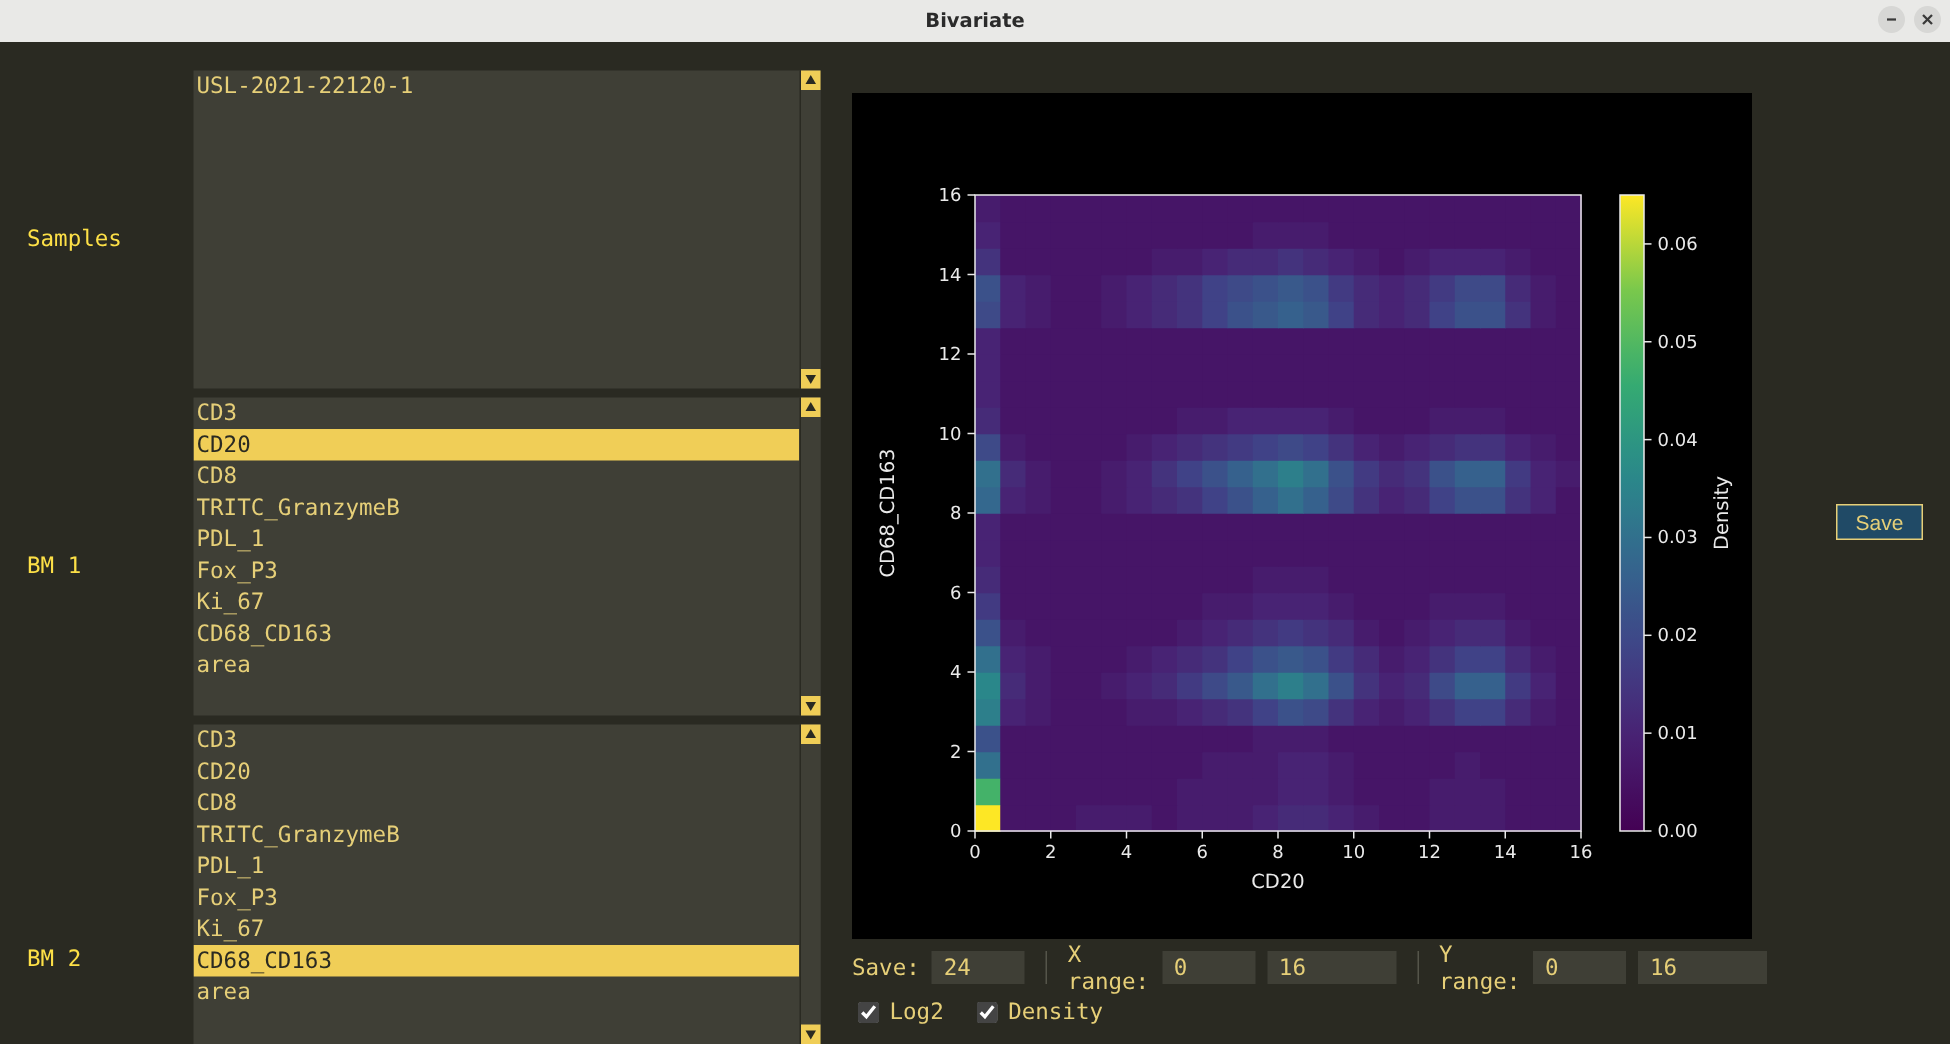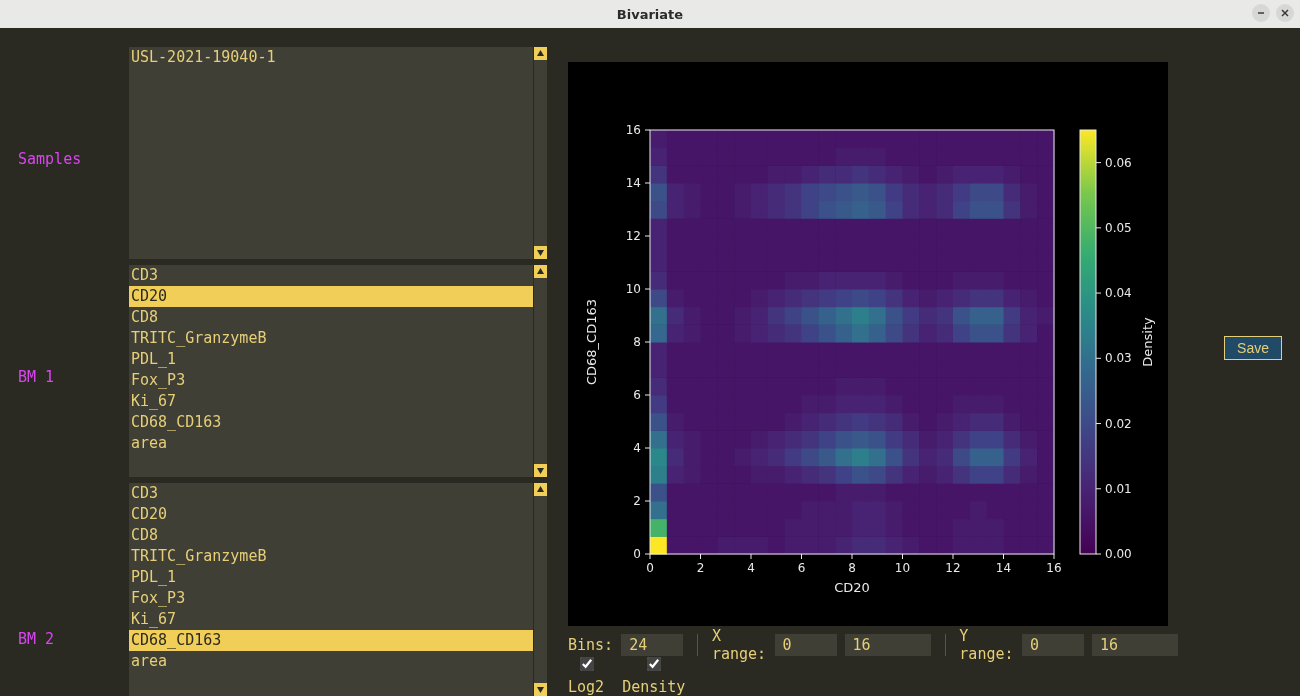--- a/index.html
+++ b/index.html
@@ -55,21 +55,21 @@
     height: 668px;
     background: #2a2a22;
     color: #e6cf78;
   }
 
   
   .side-label {
     position: absolute;
     left: 18px;
     font-size: 15px;
-    color: #d946ef;
+    color: #fde047;
     width: 100px;
   }
   .side-label.samples { top: 122px; }
   .side-label.bm1     { top: 340px; }
   .side-label.bm2     { top: 558px; margin-top: 44px; }
 
   
   .listbox {
     position: absolute;
     left: 128px;
@@ -166,23 +166,22 @@
   }
   .ctrl-input.narrow { width: 46px; }
   .sep {
     width: 1px;
     height: 22px;
     background: #55554a;
     margin: 0 6px;
   }
   .cb {
     display: flex;
-    align-items: center;
+    align-items: flex-start;
     gap: 4px;
-    flex-direction: column;
   }
   .cb input {
     accent-color: #444;
     width: 14px;
     height: 14px;
   }
 
   
   .save-btn {
     position: absolute;
@@ -218,21 +217,21 @@
 </div>
 
 <div class="app">
 
   <div class="side-label samples">Samples</div>
   <div class="side-label bm1">BM 1</div>
   <div class="side-label bm2">BM 2</div>
 
   <div class="listbox samples">
     <div class="list-inner" id="list-samples">
-        <div class="list-item">USL-2021-19040-1</div>
+        <div class="list-item">USL-2021-22120-1</div>
       </div>
     <div class="scrollbar">
       <div class="sb-btn">
           <svg width="9" height="9">
             <polygon points="4.5,1 8,7 1,7" fill="#2a2a22"></polygon>
           </svg>
         </div>
       <div class="sb-track"></div>
       <div class="sb-btn">
           <svg width="9" height="9">
@@ -954,21 +953,21 @@
         <line x1="528" y1="165.8461538461538" x2="533" y2="165.8461538461538" stroke="#eaeaea"></line>
         <text x="537" y="169.8461538461538" fill="#eaeaea" font-size="12" text-anchor="start" font-family="DejaVu Sans,sans-serif">0.05</text>
         <line x1="528" y1="100.61538461538464" x2="533" y2="100.61538461538464" stroke="#eaeaea"></line>
         <text x="537" y="104.61538461538464" fill="#eaeaea" font-size="12" text-anchor="start" font-family="DejaVu Sans,sans-serif">0.06</text>
         <text x="0" y="0" fill="#eaeaea" font-size="13" text-anchor="middle" font-family="DejaVu Sans,sans-serif" transform="translate(584,280) rotate(-90)">Density</text>
       </svg>
   </div>
 
   <div class="controls">
     <div class="row1">
-      <span>Bins:</span>
+      <span>Save:</span>
       <input class="ctrl-input narrow" value="24" style="">
       <span class="sep"></span>
       <span>X range:</span>
       <input class="ctrl-input narrow" value="0" style="">
       <input class="ctrl-input" value="16" style="">
       <span class="sep"></span>
       <span>Y range:</span>
       <input class="ctrl-input narrow" value="0" style="">
       <input class="ctrl-input" value="16" style="">
     </div>

